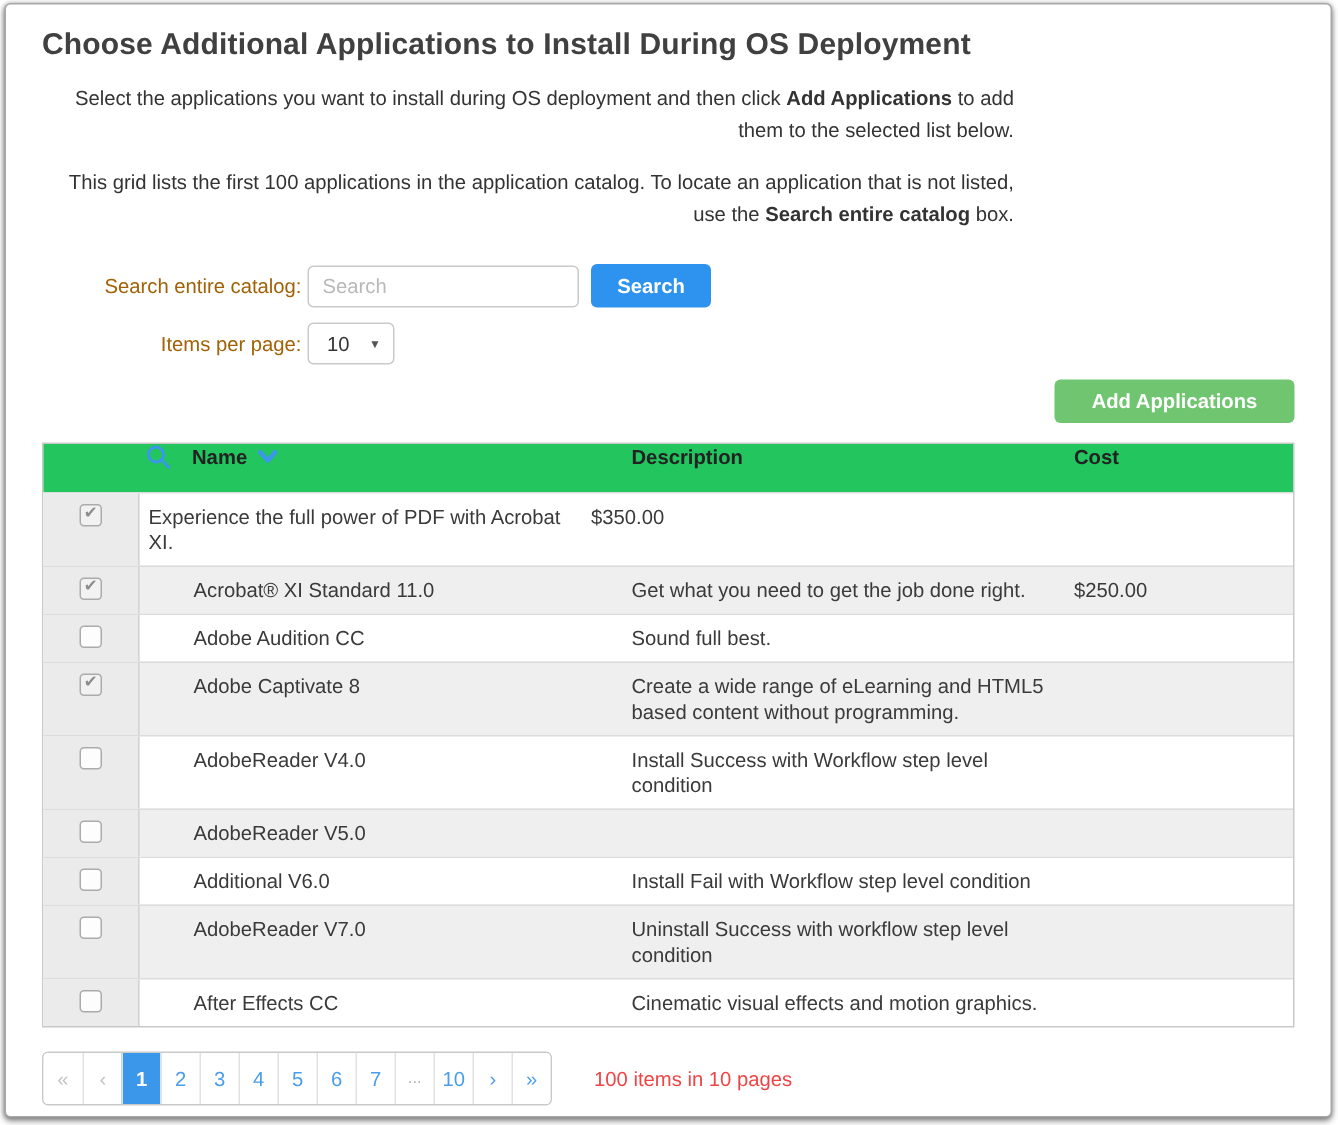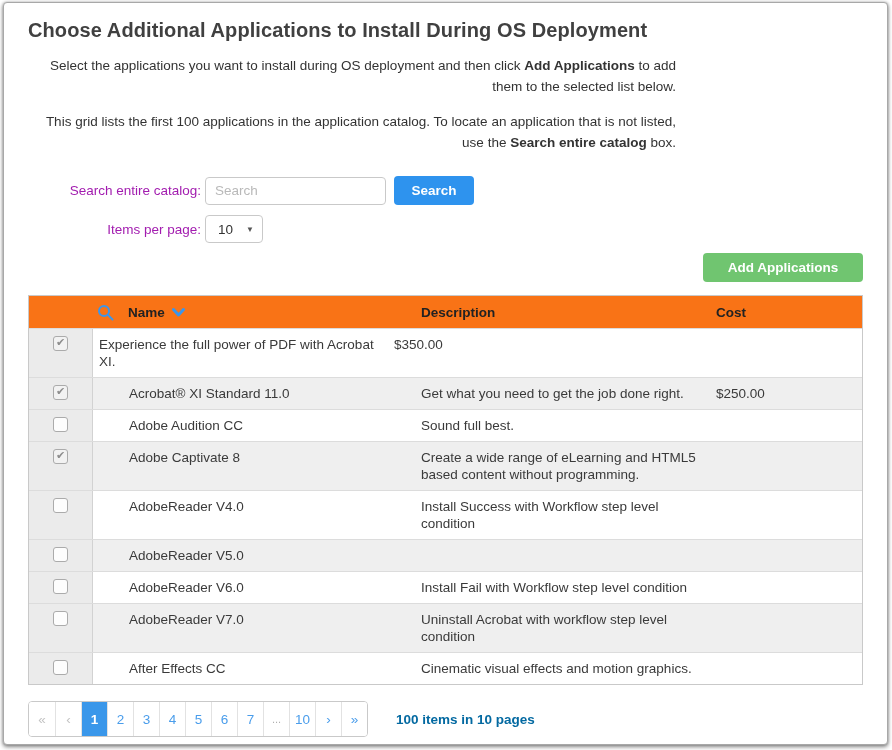--- a/index.html
+++ b/index.html
@@ -9,21 +9,21 @@
     position: absolute; left: 3px; top: 2px; right: 4px; bottom: 5px;
     background: #fff; border: 1px solid #a8a8a8; border-radius: 4px;
     box-shadow: 0 2px 4px rgba(0,0,0,.45), 0 0 3px rgba(0,0,0,.25);
     padding: 14px 24px 0 24px; overflow: hidden;
   }
   h1 { font-size: 20px; font-weight: bold; color: #404040; margin: 2px 0 13px; letter-spacing: .1px; }
   .intro { font-size: 13.5px; line-height: 1.58; max-width: 648px; margin-bottom: 13px; color: #333; text-align: right; }
   .intro b { font-weight: bold; }
 
   .form-row { display: flex; align-items: center; margin-bottom: 10px; }
-  .form-label { width: 173px; text-align: right; margin-right: 4px; font-size: 13.5px; color: #a21caf; }
+  .form-label { width: 173px; text-align: right; margin-right: 4px; font-size: 13.5px; color: #a16207; }
   .search-input {
     width: 181px; height: 28px; border: 1px solid #c9c9c9; border-radius: 4px;
     padding: 0 9px; font-size: 13.5px; color: #333; outline: none; margin-right: 8px;
     font-family: "Liberation Sans", sans-serif;
   }
   .search-input::placeholder { color: #b9b9b9; }
   .btn { border: none; border-radius: 4px; color: #fff; font-weight: bold; font-size: 13.5px;
          cursor: pointer; font-family: "Liberation Sans", sans-serif; }
   .btn-search { width: 80px; height: 29px; background: #2e93ee; }
   .select-box {
@@ -33,21 +33,21 @@
   }
   .select-caret { font-size: 8px; color: #555; }
 
   .add-row { display: flex; justify-content: flex-end; margin: 7px 0 13px; }
   .btn-add { width: 160px; height: 29px; background: #70c570; }
 
   
   .grid { border: 1px solid #c9c9c9; font-size: 13.5px; }
   .g-row { display: flex; align-items: stretch; border-top: 1px solid #dcdcdc; background: #fff; }
   .g-row.alt { background: #efefef; }
-  .g-head { border-top: none; background: #f97316; height: 32px; align-items: center; font-weight: bold; color: #222; }
+  .g-head { border-top: none; background: #22c55e; height: 32px; align-items: flex-start; font-weight: bold; color: #222; }
   .c-check { width: 64px; flex: none; }
   .c-name  { width: 322px; flex: none; padding: 7px 8px 7px 36px; line-height: 17px; }
   .c-desc  { width: 295px; flex: none; padding: 7px 8px 7px 6px; line-height: 17px; }
   .c-cost  { flex: 1; padding: 7px 8px 7px 6px; line-height: 17px; }
   .g-head .c-name { display: flex; align-items: center; padding: 0 0 0 4px; }
   .g-head .c-desc, .g-head .c-cost { padding-top: 0; padding-bottom: 0; display: flex; align-items: center; }
   .g-row .c-check { background: #ebebeb; border-right: 1px solid #d2d2d2; display: flex; justify-content: center; padding-top: 7px; }
   .g-head .c-check { background: transparent; border-right: none; }
   .name-label { margin-left: 14px; margin-right: 7px; }
   .checkbox {
@@ -61,21 +61,21 @@
 
   
   .pager-row { display: flex; align-items: center; margin-top: 16px; }
   .pager { display: flex; border: 1px solid #c9c9c9; border-radius: 4px; overflow: hidden; }
   .pg { width: 26px; height: 34px; display: flex; align-items: center; justify-content: center;
         font-size: 13.5px; border-left: 1px solid #e2e2e2; color: #4a9deb; cursor: pointer; background: #fff; }
   .pg:first-child { border-left: none; }
   .pg.active { background: #3a97ea; color: #fff; cursor: default; font-weight: bold; }
   .pg.disabled { color: #c3c3c3; cursor: default; }
   .pg.ellipsis { color: #b0b0b0; cursor: default; font-size: 11px; }
-  .pager-summary { margin-left: 28px; font-size: 13.5px; color: #0369a1; font-weight: bold; }
+  .pager-summary { margin-left: 28px; font-size: 13.5px; color: #ef4444; }
 
   .sort-icon svg, .search-glyph svg { display: block; }
 </style>
 </head>
 <body>
 
 <div class="window">
 
   <h1>Choose Additional Applications to Install During OS Deployment</h1>
 
@@ -171,30 +171,30 @@
       <div class="c-check">
         <div class="checkbox"></div>
       </div>
       <div class="c-name">AdobeReader V5.0</div>
       <div class="c-cost"></div>
     </div>
         <div class="g-row">
       <div class="c-check">
         <div class="checkbox"></div>
       </div>
-      <div class="c-name">AdobeReader V6.0</div>
+      <div class="c-name">Additional V6.0</div>
       <div class="c-desc">Install Fail with Workflow step level condition</div>
       <div class="c-cost"></div>
     </div>
         <div class="g-row alt">
       <div class="c-check">
         <div class="checkbox"></div>
       </div>
       <div class="c-name">AdobeReader V7.0</div>
-      <div class="c-desc">Uninstall Acrobat with workflow step level condition</div>
+      <div class="c-desc">Uninstall Success with workflow step level condition</div>
       <div class="c-cost"></div>
     </div>
         <div class="g-row">
       <div class="c-check">
         <div class="checkbox"></div>
       </div>
       <div class="c-name">After Effects CC</div>
       <div class="c-desc">Cinematic visual effects and motion graphics.</div>
       <div class="c-cost"></div>
     </div>

